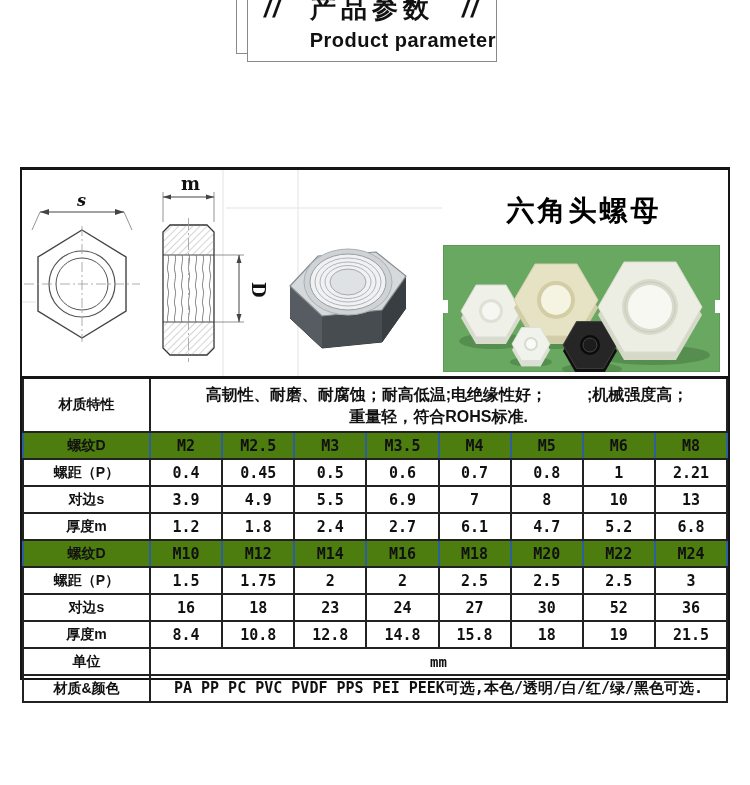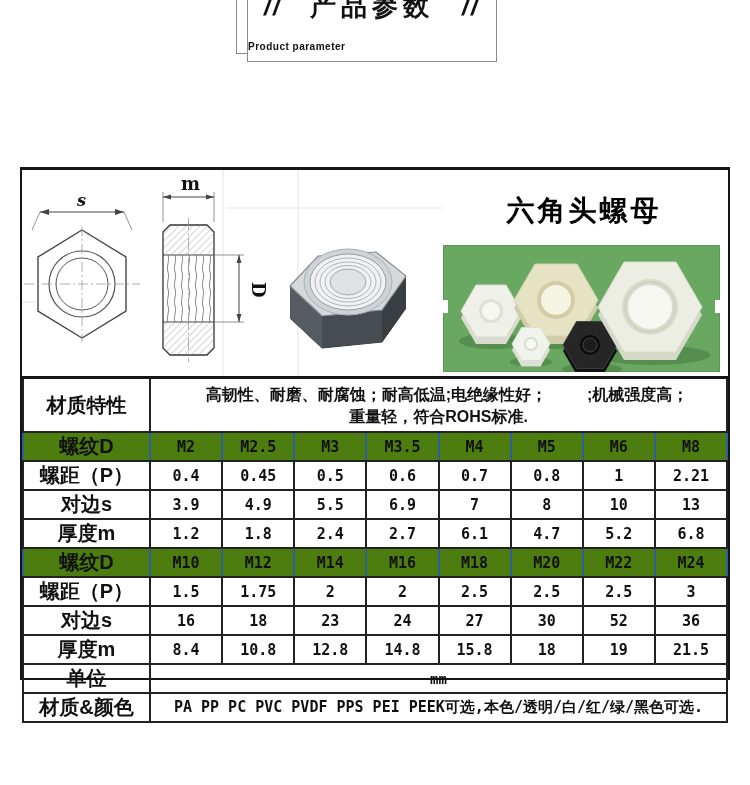--- a/index.html
+++ b/index.html
@@ -9,38 +9,38 @@
   
   .hdr-back{position:absolute;left:236px;top:-16px;width:252px;height:68px;
             border:1px solid #8a8a8a;background:#fff;}
   .hdr-front{position:absolute;left:247px;top:-14px;width:250px;height:76px;
              border:1px solid #8a8a8a;background:#fff;z-index:2;
              display:flex;flex-direction:column;justify-content:flex-end;
              padding-bottom:9px;box-sizing:border-box;}
   .hdr-row{display:flex;align-items:center;justify-content:space-between;padding:0 16px;}
   .hdr-slash{font-size:25px;font-weight:900;font-style:italic;letter-spacing:2px;}
   .hdr-title{font-size:26px;font-weight:900;letter-spacing:5px;}
-  .hdr-sub{text-align:left;font-size:10px;font-weight:600;letter-spacing:.5px;margin-top:17px;}
+  .hdr-sub{text-align:right;font-size:20px;font-weight:600;letter-spacing:.5px;margin-top:3px;}
 
   
   .content{position:absolute;left:20px;top:167px;width:710px;height:513px;
            border:2px solid #151515;border-top:3px solid #151515;box-sizing:border-box;background:#fff;}
   .diagram{position:relative;width:706px;height:206px;background:#fff;}
   .diagram svg.main{position:absolute;left:0;top:0;}
   .photo-title{position:absolute;left:421px;top:12px;width:282px;height:58px;
                display:flex;align-items:center;justify-content:center;
                font-size:28px;font-weight:900;letter-spacing:3px;color:#000;}
   .photo{position:absolute;left:421px;top:75px;width:277px;height:127px;}
 
   
   table.spec{width:100%;height:300px;border-collapse:collapse;table-layout:fixed;
              border-top:3px solid #151515;font-weight:bold;}
   table.spec td{border:2px solid #222;text-align:center;vertical-align:middle;
                 padding:0;overflow:hidden;}
-  td.lab{font-size:20px;font-family:"Liberation Sans",sans-serif;}
+  td.lab{font-size:14px;font-family:"Liberation Sans",sans-serif;}
   td.num{font-size:15px;font-family:"DejaVu Sans Mono",monospace;}
   tr.r td{height:25px;}
   tr.mat td{height:52px;}
   tr.blue td{background:#4d7c0f;border-left-color:#2b5f9e;border-right-color:#2b5f9e;}
   td.matText{text-align:left;}
   .l1{white-space:pre-wrap;font-size:16px;padding:2px 2px 0 4px;line-height:22px;margin-left:15px;}
   .l2{font-size:16px;line-height:22px;}
   td.unitVal{font-size:14px;font-family:"DejaVu Sans Mono",monospace;}
   td.mcVal{text-align:left;font-size:15px;font-family:"DejaVu Sans Mono",monospace;
            padding-left:5px;white-space:pre;}

